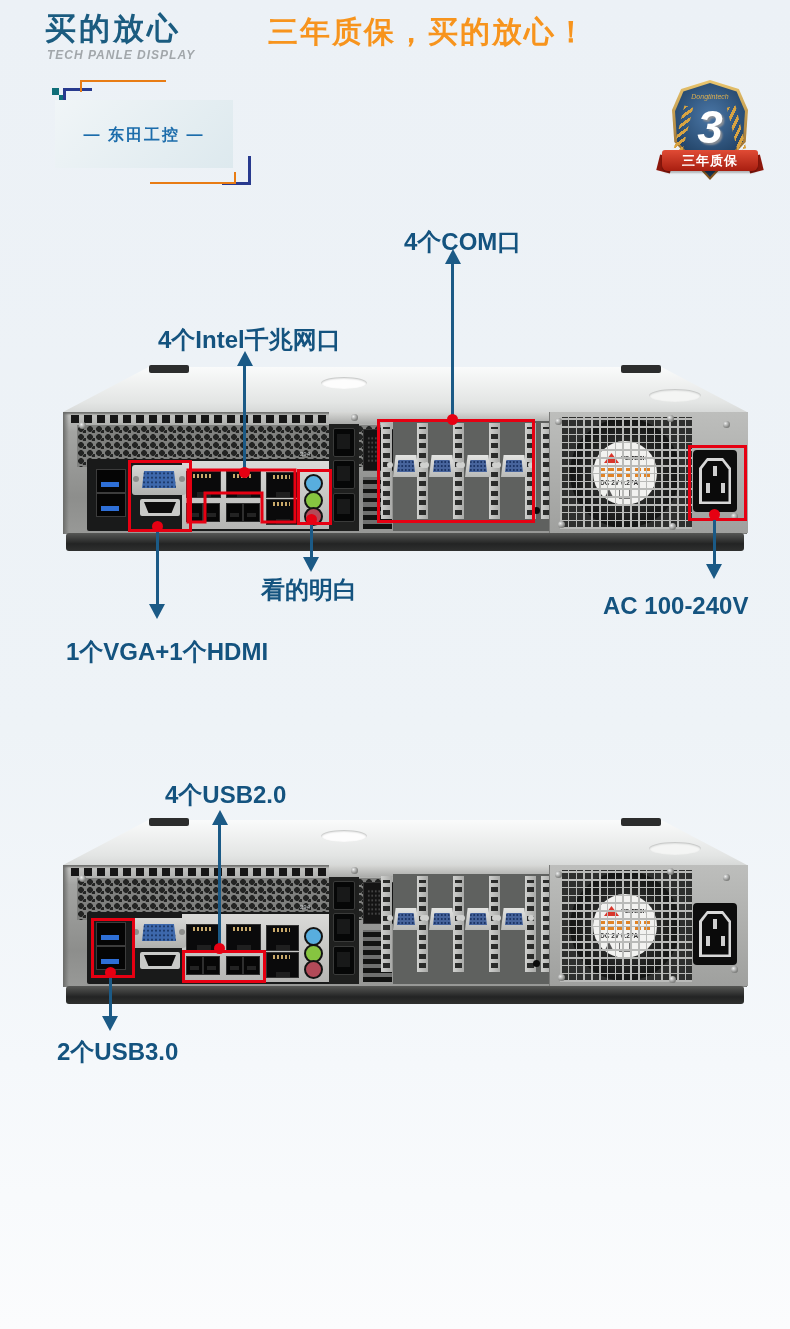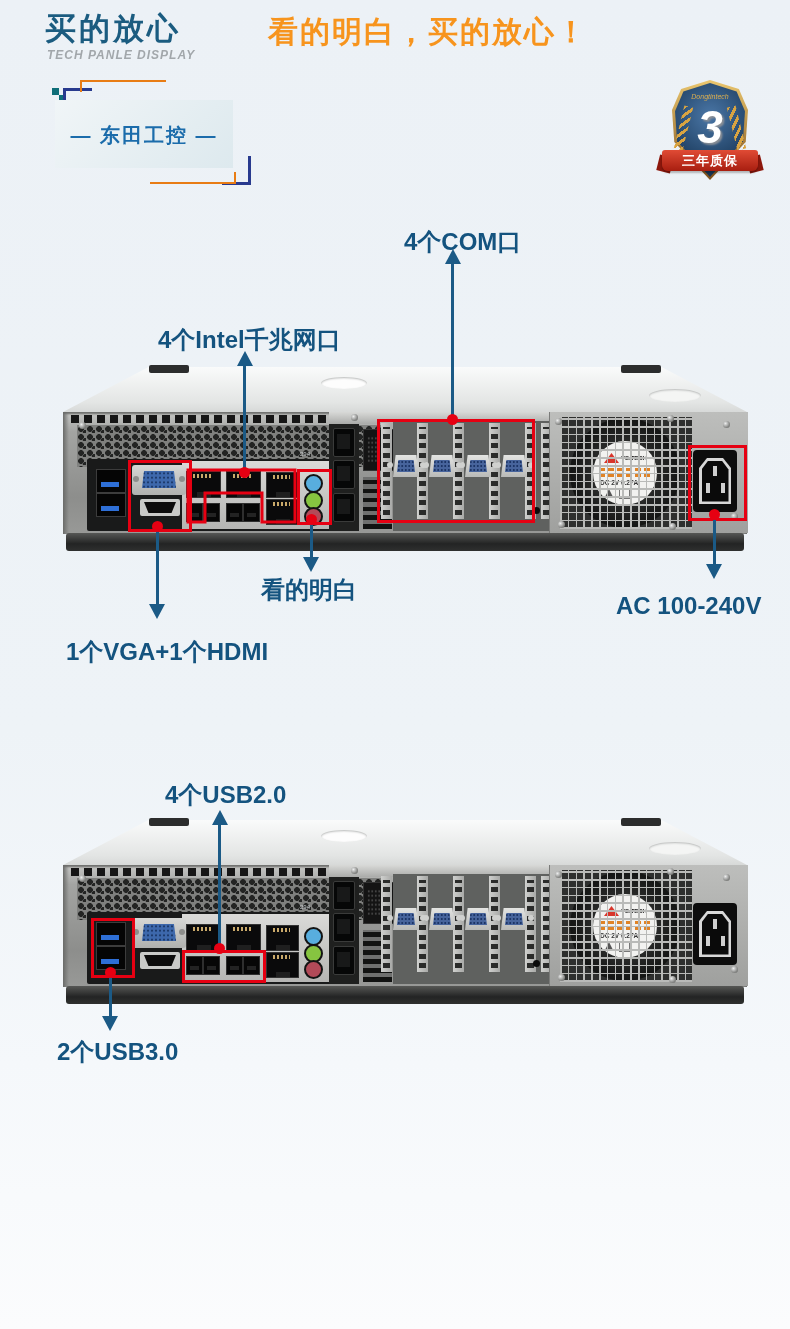--- a/index.html
+++ b/index.html
@@ -10,21 +10,21 @@
   .hdr-title{left:45px;top:8px;font-size:31px;font-weight:bold;color:#1b5c80;letter-spacing:3px;}
   .hdr-sub{left:47px;top:48px;font-size:12px;font-style:italic;font-weight:bold;color:#a2a7ab;letter-spacing:1px;}
   .hdr-slogan{left:268px;top:12px;font-size:30px;font-weight:bold;color:#f7941d;letter-spacing:2px;}
   
   .logo-box{left:55px;top:100px;width:178px;height:68px;
             background:linear-gradient(135deg,#f0f5f7,#dde9ee);display:flex;flex-direction:column;
             align-items:center;justify-content:center;}
   .logo-en{font-family:"Liberation Serif",serif;font-style:italic;font-weight:bold;font-size:26px;color:#1b6cab;line-height:26px;}
   .logo-en .d{color:#e87c14;}
   .logo-en sup{font-size:10px;}
-  .logo-cn{font-size:20px;font-weight:bold;color:#1b6cab;letter-spacing:2px;margin-top:2px;}
+  .logo-cn{font-size:16px;font-weight:bold;color:#1b6cab;letter-spacing:2px;margin-top:2px;}
   .lg-l{position:absolute;width:26px;height:26px;}
   .sq{position:absolute;background:#0f6e79;}
   
   .badge{left:666px;top:80px;width:88px;height:108px;}
   .shield-o{position:absolute;left:6px;top:0;width:76px;height:100px;
      clip-path:polygon(50% 0,88% 9%,100% 30%,97% 62%,50% 100%,3% 62%,0 30%,12% 9%);
      background:linear-gradient(180deg,#eac66e,#7d4f1a);}
   .shield-i{position:absolute;left:9px;top:3px;width:70px;height:94px;
      clip-path:polygon(50% 0,88% 9%,100% 30%,97% 62%,50% 100%,3% 62%,0 30%,12% 9%);
      background:radial-gradient(circle at 50% 35%,#4a76a6 0%,#1c3c5e 70%,#122a44 100%);}
@@ -50,21 +50,21 @@
             border-bottom:15px solid #1b5a86;z-index:55;}
   .arrow-dn{position:absolute;width:0;height:0;border-left:8px solid transparent;border-right:8px solid transparent;
             border-top:15px solid #1b5a86;z-index:55;}
   .ann-dot{position:absolute;width:11px;height:11px;border-radius:50%;background:#e60012;z-index:60;}
 </style>
 </head>
 <body>
 
 <div class="ab hdr-title">买的放心</div>
 <div class="ab hdr-sub">TECH PANLE DISPLAY</div>
-<div class="ab hdr-slogan">看的明白，买的放心！</div>
+<div class="ab hdr-slogan">三年质保，买的放心！</div>
 
 <div class="ab sq" style="left:52px;top:88px;width:7px;height:7px;"></div>
 <div class="ab sq" style="left:59px;top:95px;width:5px;height:5px;"></div>
 <div class="ab lg-l" style="left:63px;top:88px;border-left:3px solid #283a8e;border-top:3px solid #283a8e;"></div>
 <div class="ab lg-l" style="left:80px;top:80px;width:84px;height:10px;border-left:2px solid #e87c14;border-top:2px solid #e87c14;"></div>
 <div class="ab logo-box">
   <div class="logo-cn">— 东田工控 —</div>
 </div>
 <div class="ab lg-l" style="left:222px;top:156px;border-right:3px solid #283a8e;border-bottom:3px solid #283a8e;"></div>
 <div class="ab lg-l" style="left:150px;top:172px;width:84px;height:10px;border-right:2px solid #e87c14;border-bottom:2px solid #e87c14;"></div>
@@ -422,21 +422,21 @@
   <div class="ann-dot" style="left:152px;top:521px;"></div>
   <div class="ann-line" style="left:156px;top:526px;height:80px;"></div>
   <div class="arrow-dn" style="left:149px;top:604px;"></div>
   <div class="ann-label" style="left:66px;top:636px;">1个VGA+1个HDMI</div>
 </div>
 
 <div>
   <div class="ann-dot" style="left:709px;top:509px;"></div>
   <div class="ann-line" style="left:713px;top:514px;height:52px;"></div>
   <div class="arrow-dn" style="left:706px;top:564px;"></div>
-  <div class="ann-label" style="left:616px;top:592px;">AC 100-240V</div>
+  <div class="ann-label" style="left:603px;top:592px;">AC 100-240V</div>
 </div>
 
 <div>
   <div class="ann-label" style="left:165px;top:779px;">4个USB2.0</div>
   <div class="arrow-up" style="left:212px;top:810px;"></div>
   <div class="ann-line" style="left:218px;top:824px;height:124px;"></div>
   <div class="ann-dot" style="left:214px;top:943px;"></div>
 </div>
 
 <div>

